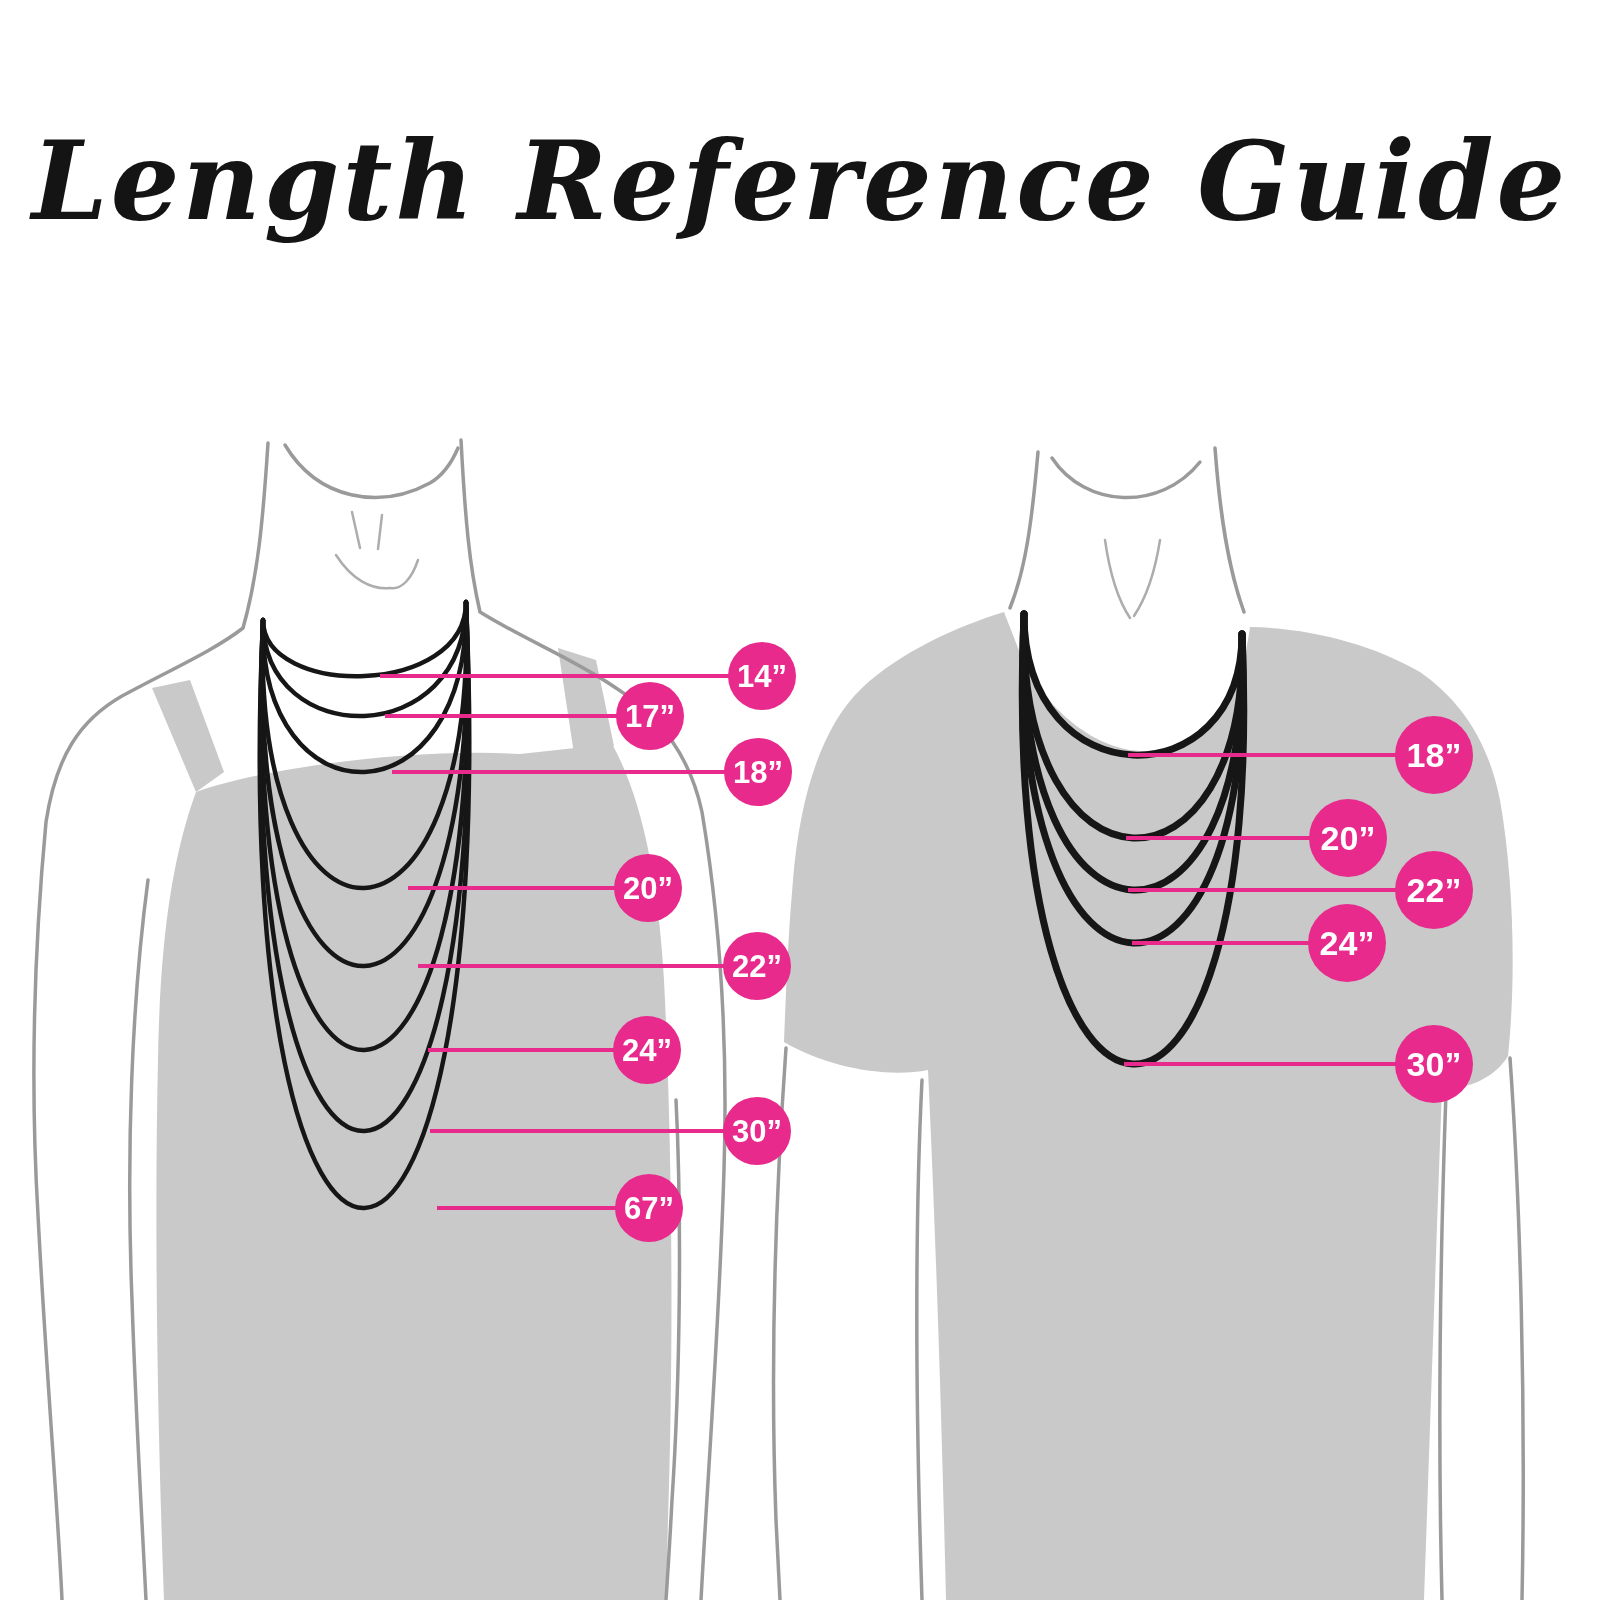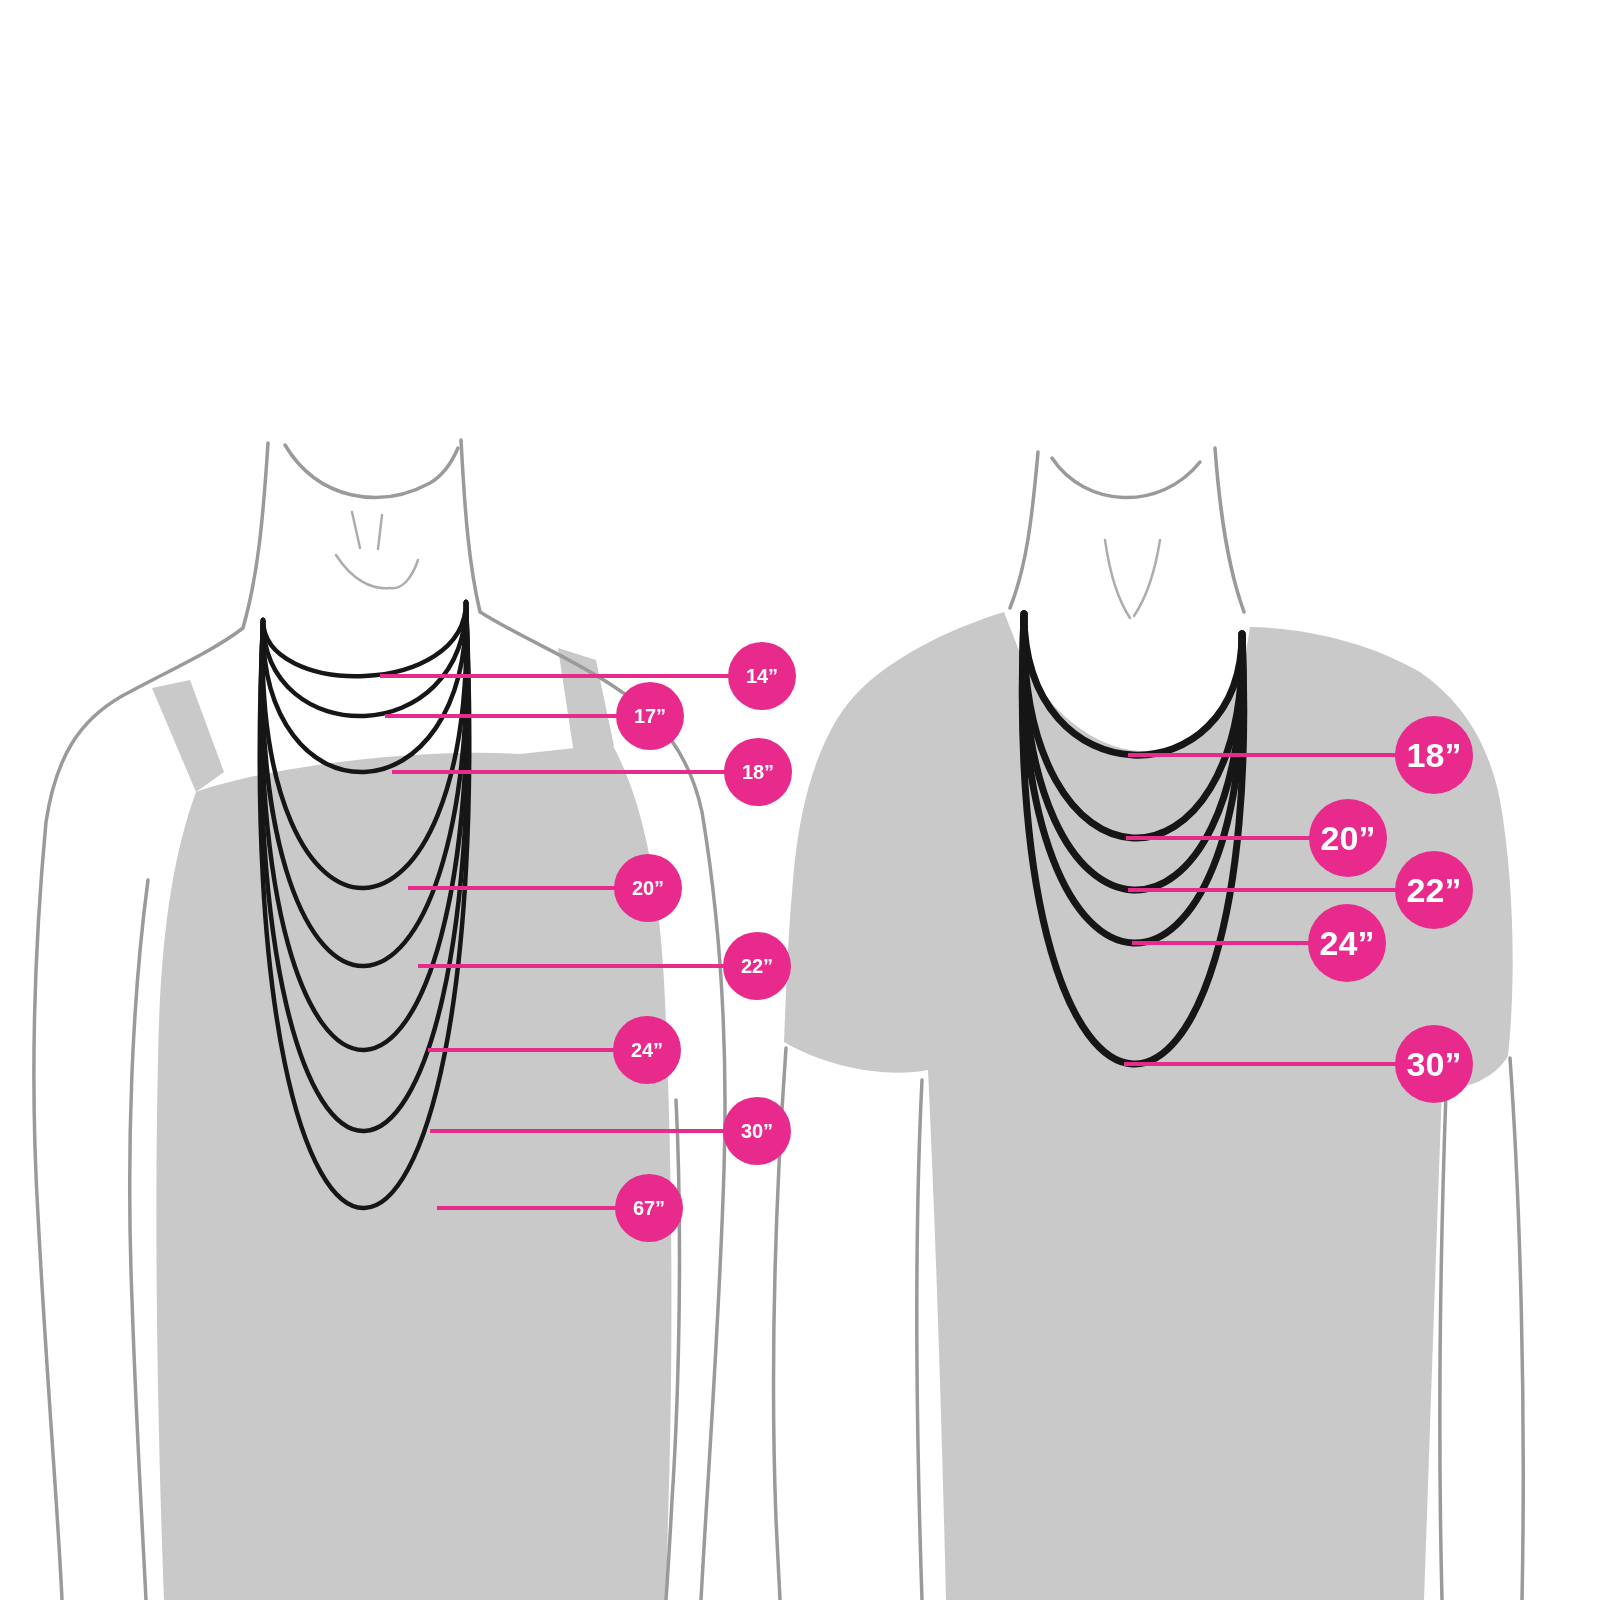--- a/index.html
+++ b/index.html
@@ -36,21 +36,21 @@
     background: #E72A8C;
     color: #ffffff;
     display: flex;
     align-items: center;
     justify-content: center;
     font-weight: 700;
     font-family: "Liberation Sans", sans-serif;
     line-height: 1;
     user-select: none;
   }
-  .badge.sm { width: 68px; height: 68px; font-size: 20px; text-align: right; }
+  .badge.sm { width: 68px; height: 68px; font-size: 31px; text-align: right; }
   .badge.lg { width: 78px; height: 78px; font-size: 34px; }
 </style>
 </head>
 <body>
 
 <div class="canvas">
 
   <svg class="figure-svg" width="1600" height="1600" viewBox="0 0 1600 1600">
 
     <g>
@@ -159,20 +159,21 @@
       <g stroke="#E72A8C" stroke-width="4">
         <line x1="1128" y1="755" x2="1434" y2="755"></line>
         <line x1="1126" y1="838" x2="1348" y2="838"></line>
         <line x1="1128" y1="890" x2="1434" y2="890"></line>
         <line x1="1132" y1="943" x2="1347" y2="943"></line>
         <line x1="1124" y1="1064" x2="1434" y2="1064"></line>
       </g>
     </g>
   </svg>
 
+  <div class="title">Length Reference Guide</div>
 
   <div class="badge sm" style="left:762px; top:676px;">14”</div>
   <div class="badge sm" style="left:650px; top:716px;">17”</div>
   <div class="badge sm" style="left:758px; top:772px;">18”</div>
   <div class="badge sm" style="left:648px; top:888px;">20”</div>
   <div class="badge sm" style="left:757px; top:966px;">22”</div>
   <div class="badge sm" style="left:647px; top:1050px;">24”</div>
   <div class="badge sm" style="left:757px; top:1131px;">30”</div>
   <div class="badge sm" style="left:649px; top:1208px;">67”</div>
 

